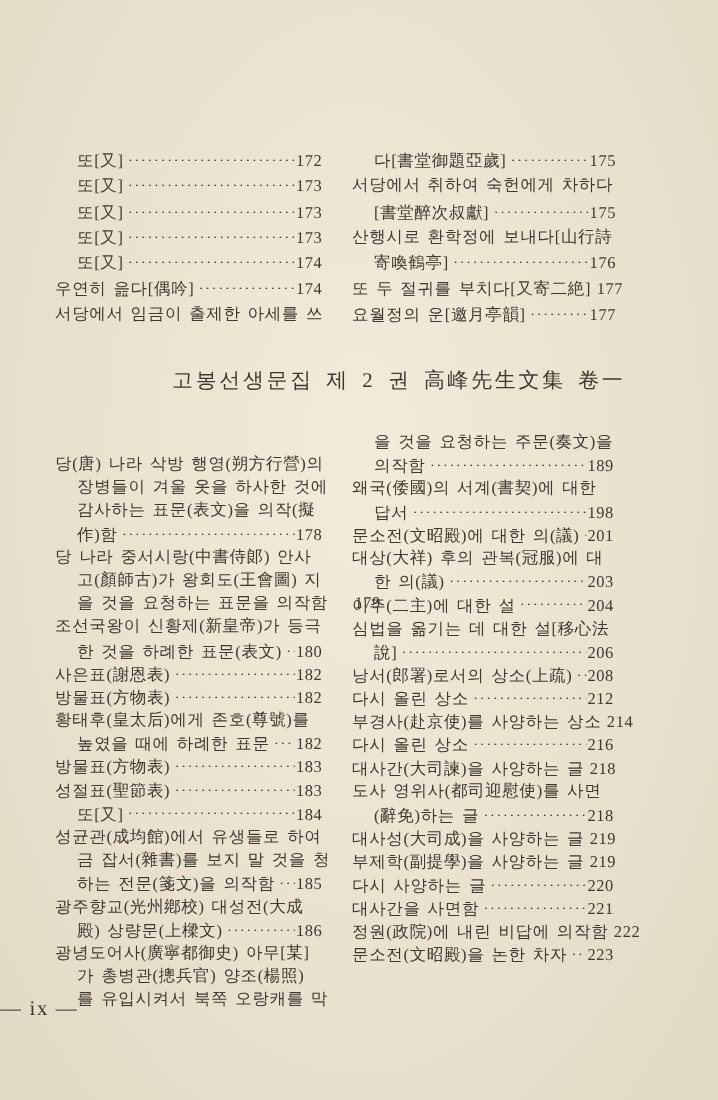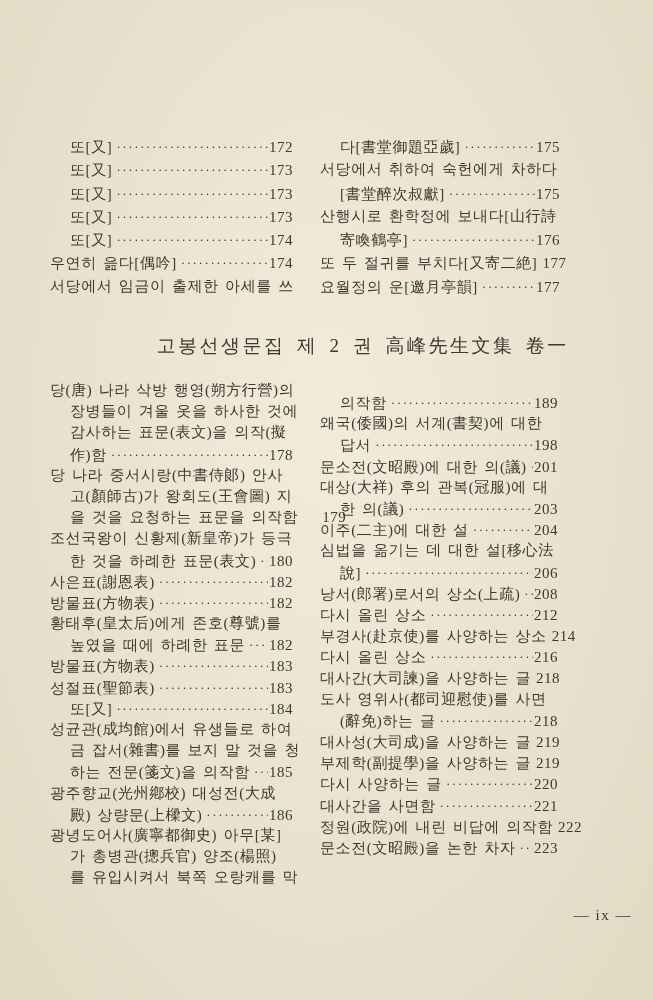--- a/index.html
+++ b/index.html
@@ -10,21 +10,21 @@
     margin:0 auto;
     background:var(--paper);
     background-image:radial-gradient(ellipse at 50% 42%, rgba(255,255,255,0.22), rgba(0,0,0,0.05) 95%);
     color:var(--ink);
     font-family:"Liberation Serif","DejaVu Serif",serif;
     overflow:hidden;
   }
   .col { position:absolute; }
   #top-left  { left:50px;  top:135px; width:243px; }
   #top-right { left:320px; top:135px; width:240px; }
-  #main-left { left:50px;  top:380px; width:243px; }
+  #main-left { left:50px;  top:412px; width:243px; }
   #main-right{ left:320px; top:392px; width:238px; }
 
   .line {
     display:flex;
     align-items:baseline;
     white-space:nowrap;
   }
   .top-sec .line  { height:23.3px; line-height:23.3px; }
   .main-sec .line { height:21.2px; line-height:21.2px; }
 
@@ -61,23 +61,23 @@
     position:absolute;
     top:333px; left:0; width:653px;
     text-align:center;
     font-size:19px;
     letter-spacing:2.5px;
     word-spacing:4px;
     margin-left:36px;
   }
   .footer {
     position:absolute;
-    top:907px; left:12px; width:620px;
-    text-align:right;
-    font-size:15px;
+    top:907px; left:0; width:620px;
+    text-align:left;
+    font-size:19px;
     letter-spacing:1.5px;
   }
 </style>
 </head>
 <body>
 
 <div class="sheet">
   <div class="col top-sec" id="top-left">
       <div class="line" style="padding-left: 20px;">
         <span class="t">또[又]</span>
@@ -240,20 +240,23 @@
       </div>
       <div class="line" style="padding-left: 20px;">
         <span class="t">가 총병관(摠兵官) 양조(楊照)</span>
       </div>
       <div class="line" style="padding-left: 20px;">
         <span class="t">를 유입시켜서 북쪽 오랑캐를 막</span>
       </div>
     </div>
   <div class="col main-sec" id="main-right">
       <div class="line" style="padding-left: 20px;">
+        <span class="t">을 것을 요청하는 주문(奏文)을</span>
+      </div>
+      <div class="line" style="padding-left: 20px;">
         <span class="t">의작함</span>
         <span class="leader"></span>
         <span class="num">189</span>
       </div>
       <div class="line">
         <span class="t">왜국(倭國)의 서계(書契)에 대한</span>
       </div>
       <div class="line" style="padding-left: 20px;">
         <span class="t">답서</span>
         <span class="leader"></span>

